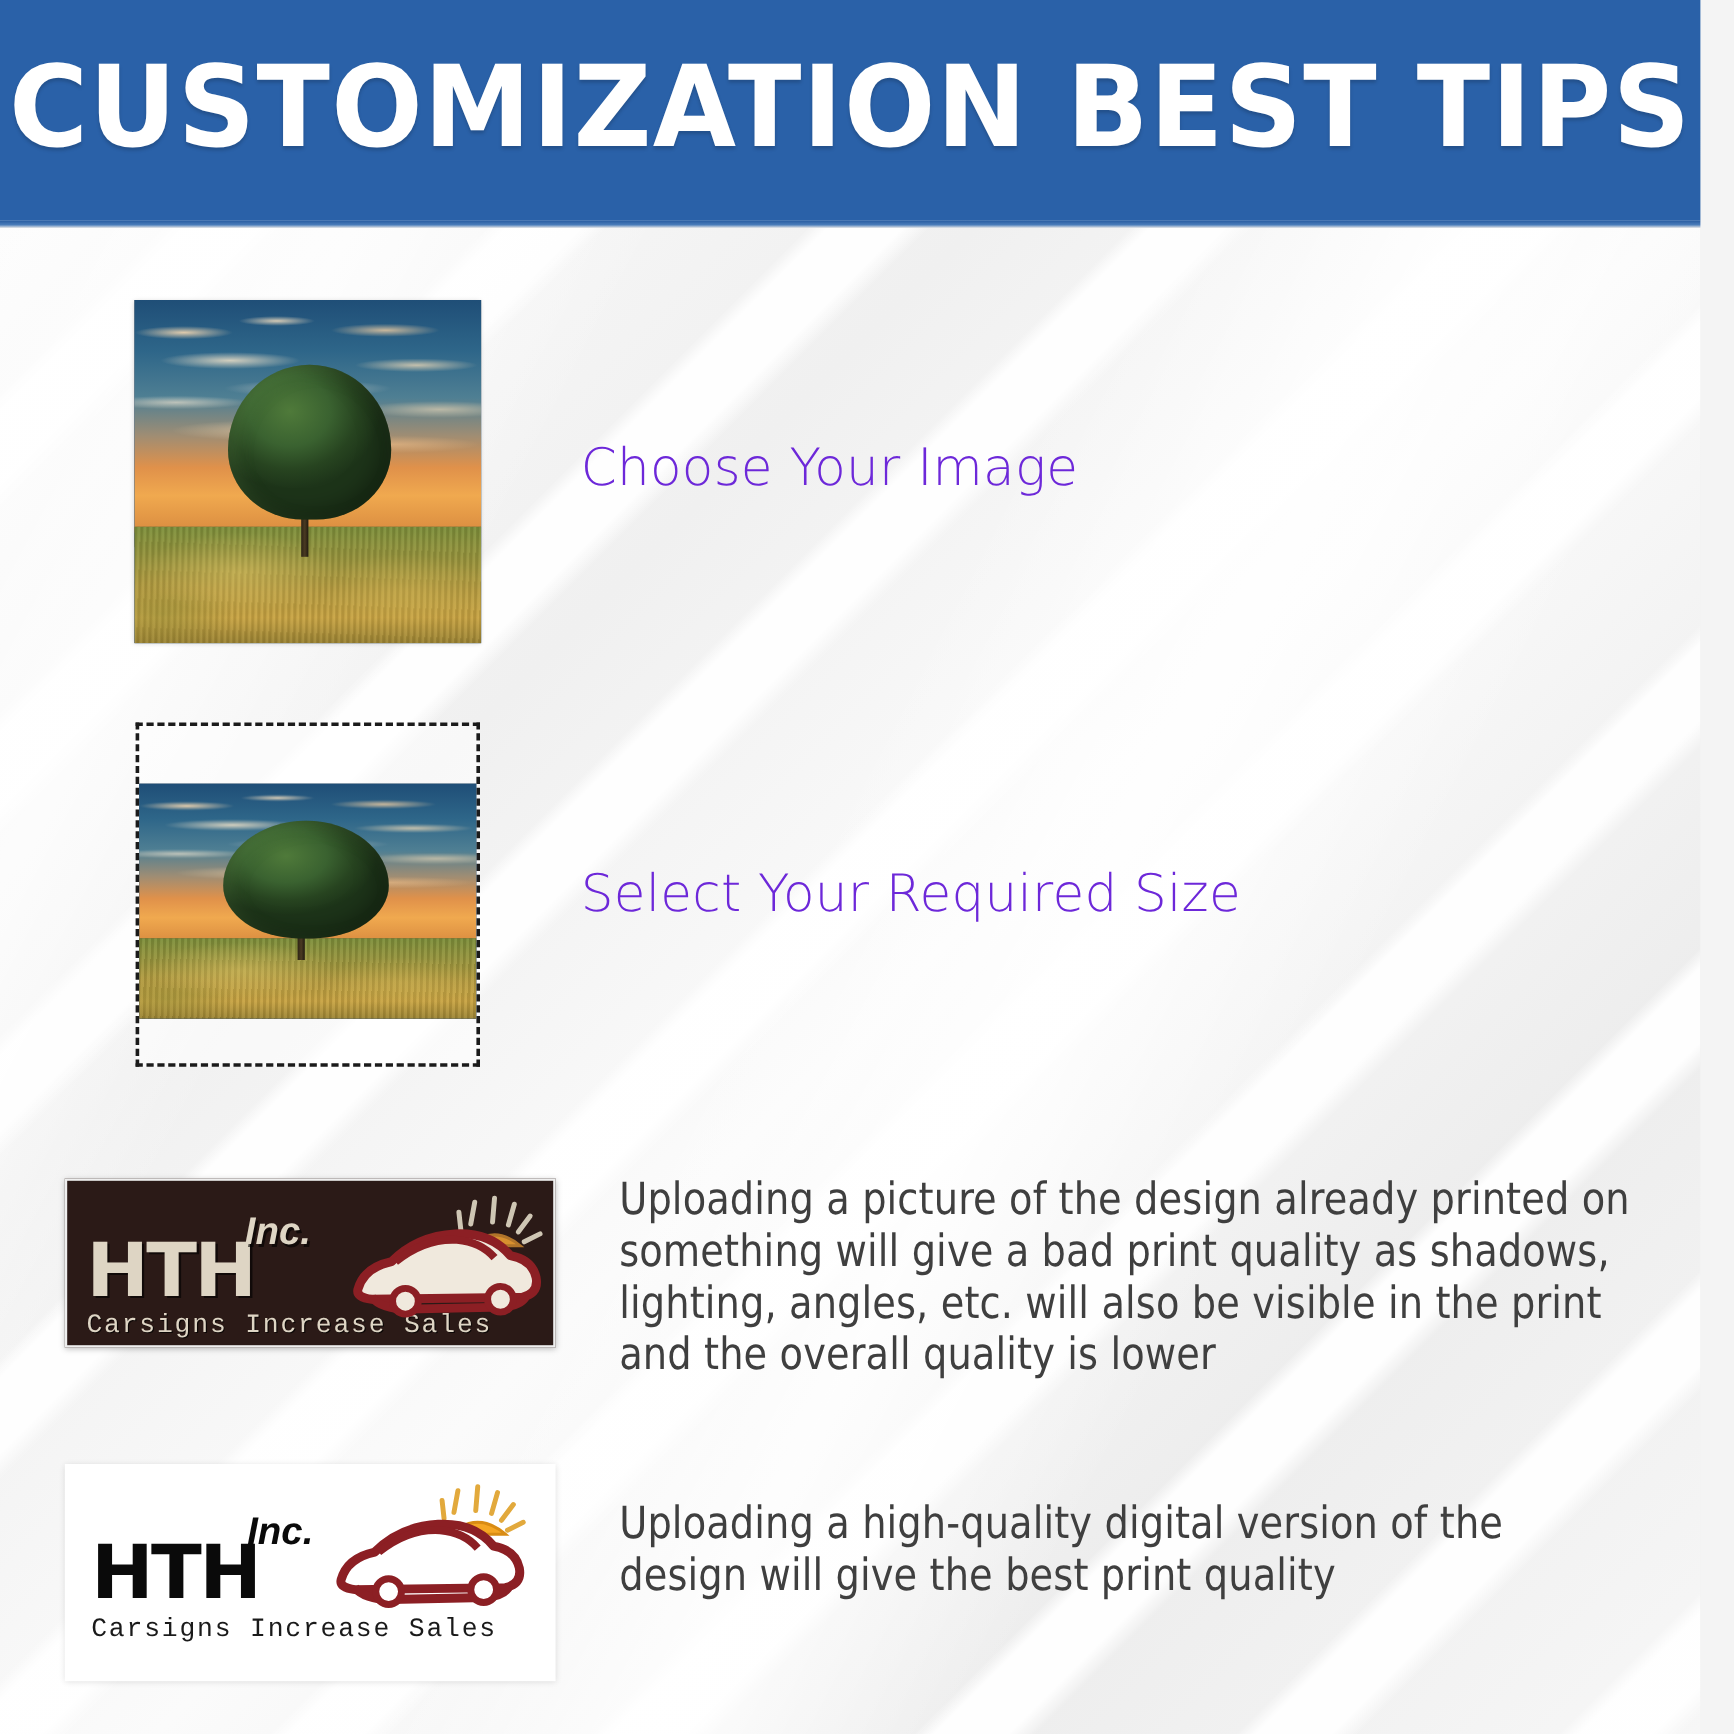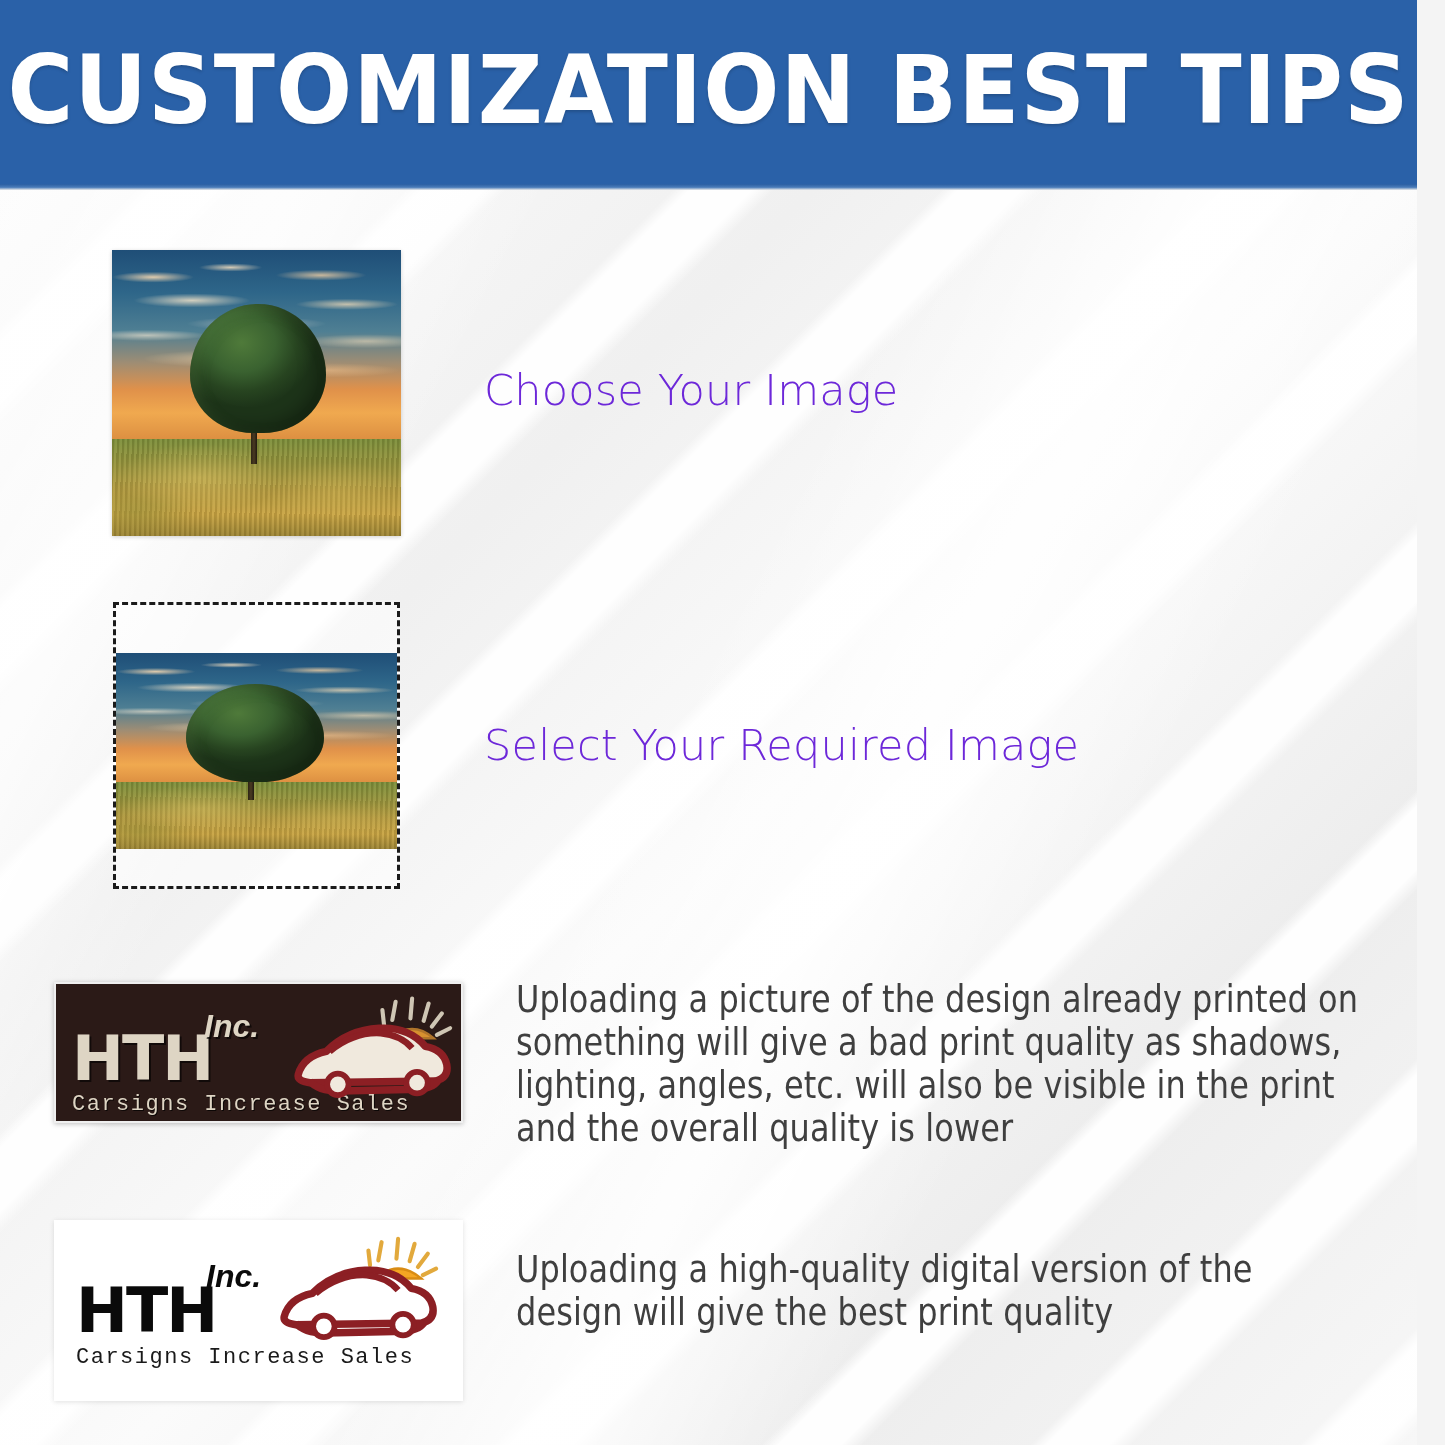--- a/index.html
+++ b/index.html
@@ -350,21 +350,21 @@
       <div class="sky"></div>
       <div class="cloudlayer"></div>
       <div class="horizon"></div>
       <div class="field"></div>
       <div class="field-sheen"></div>
       <div class="trunk"></div>
       <div class="canopy"></div>
     </div>
   </div>
 
-  <div class="row-label" style="left:484px; top:720px;">Select Your Required Image</div>
+  <div class="row-label" style="left:484px; top:720px;">Select Your Required Size</div>
 
   <div id="logo-dark" class="logo-box">
     <div class="logo-inner">
       <div class="hth-text">HTH</div>
       <div class="inc-text">Inc.</div>
       <div class="tagline-text">Carsigns Increase Sales</div>
       <svg class="car-graphic" viewBox="0 0 200 140">
         <g stroke="#cfc6b4" stroke-width="5" stroke-linecap="round">
           <line x1="128" y1="8" x2="124" y2="30"></line>
           <line x1="148" y1="4" x2="146" y2="28"></line>

